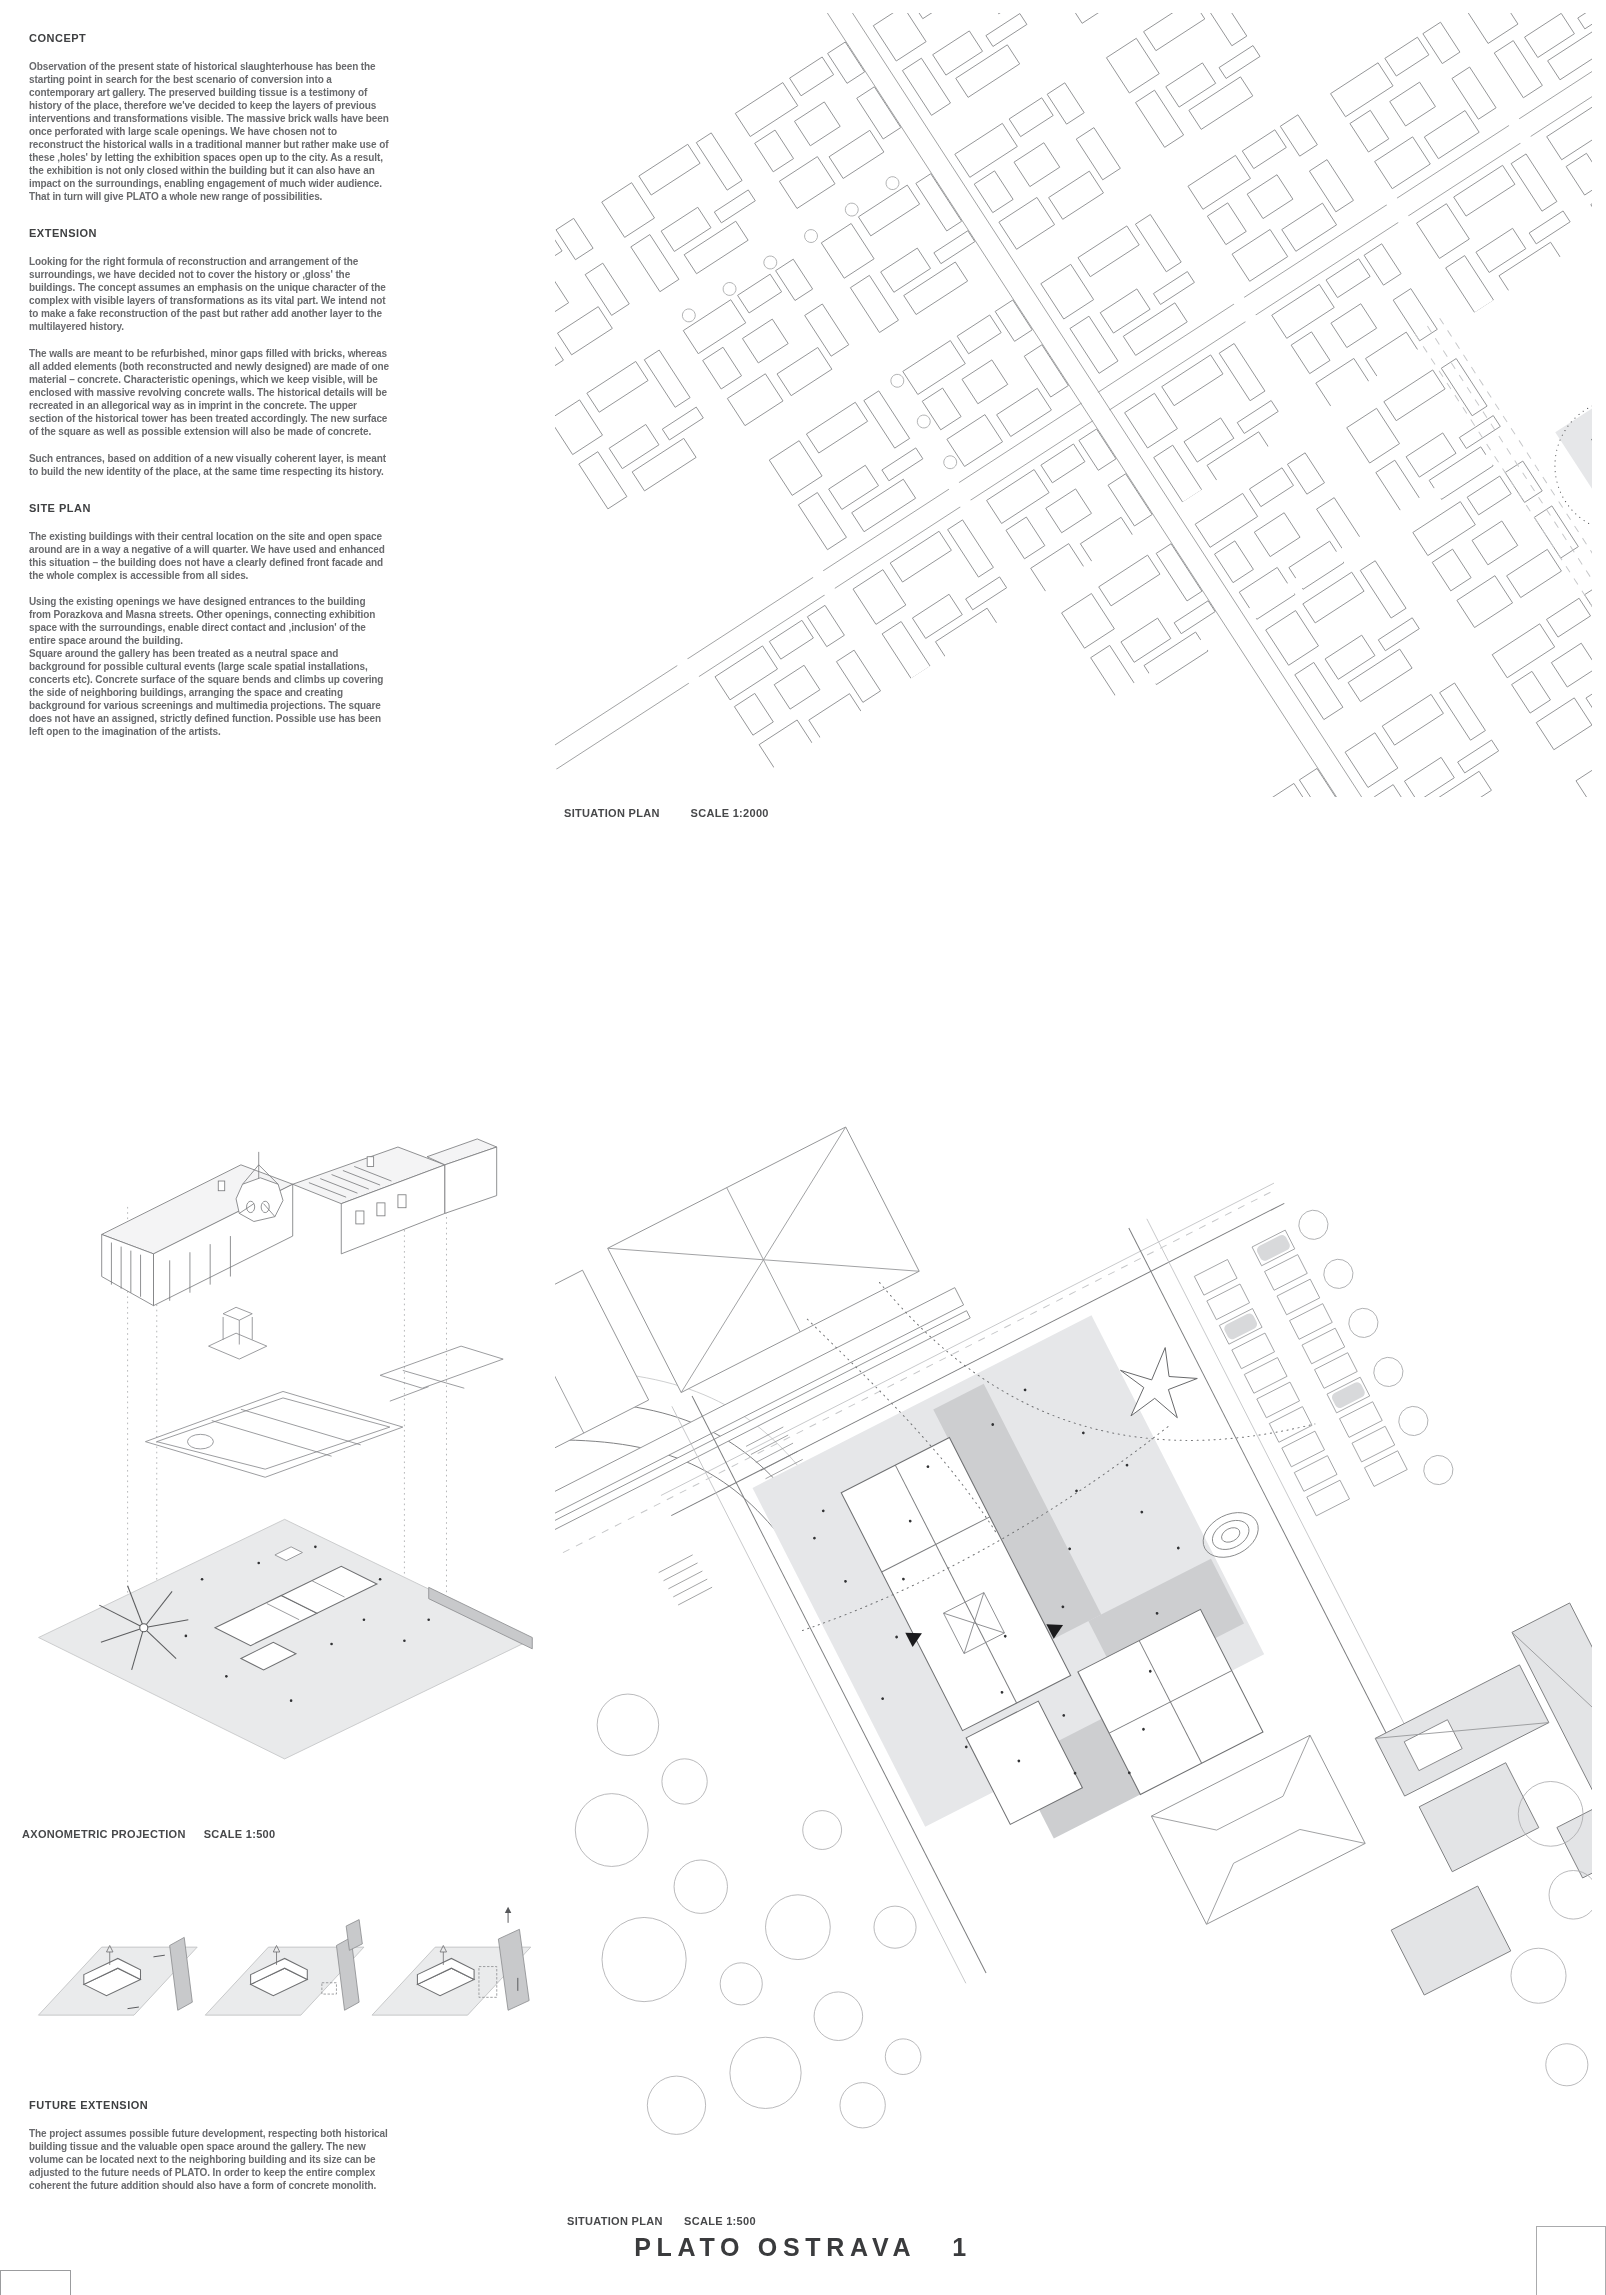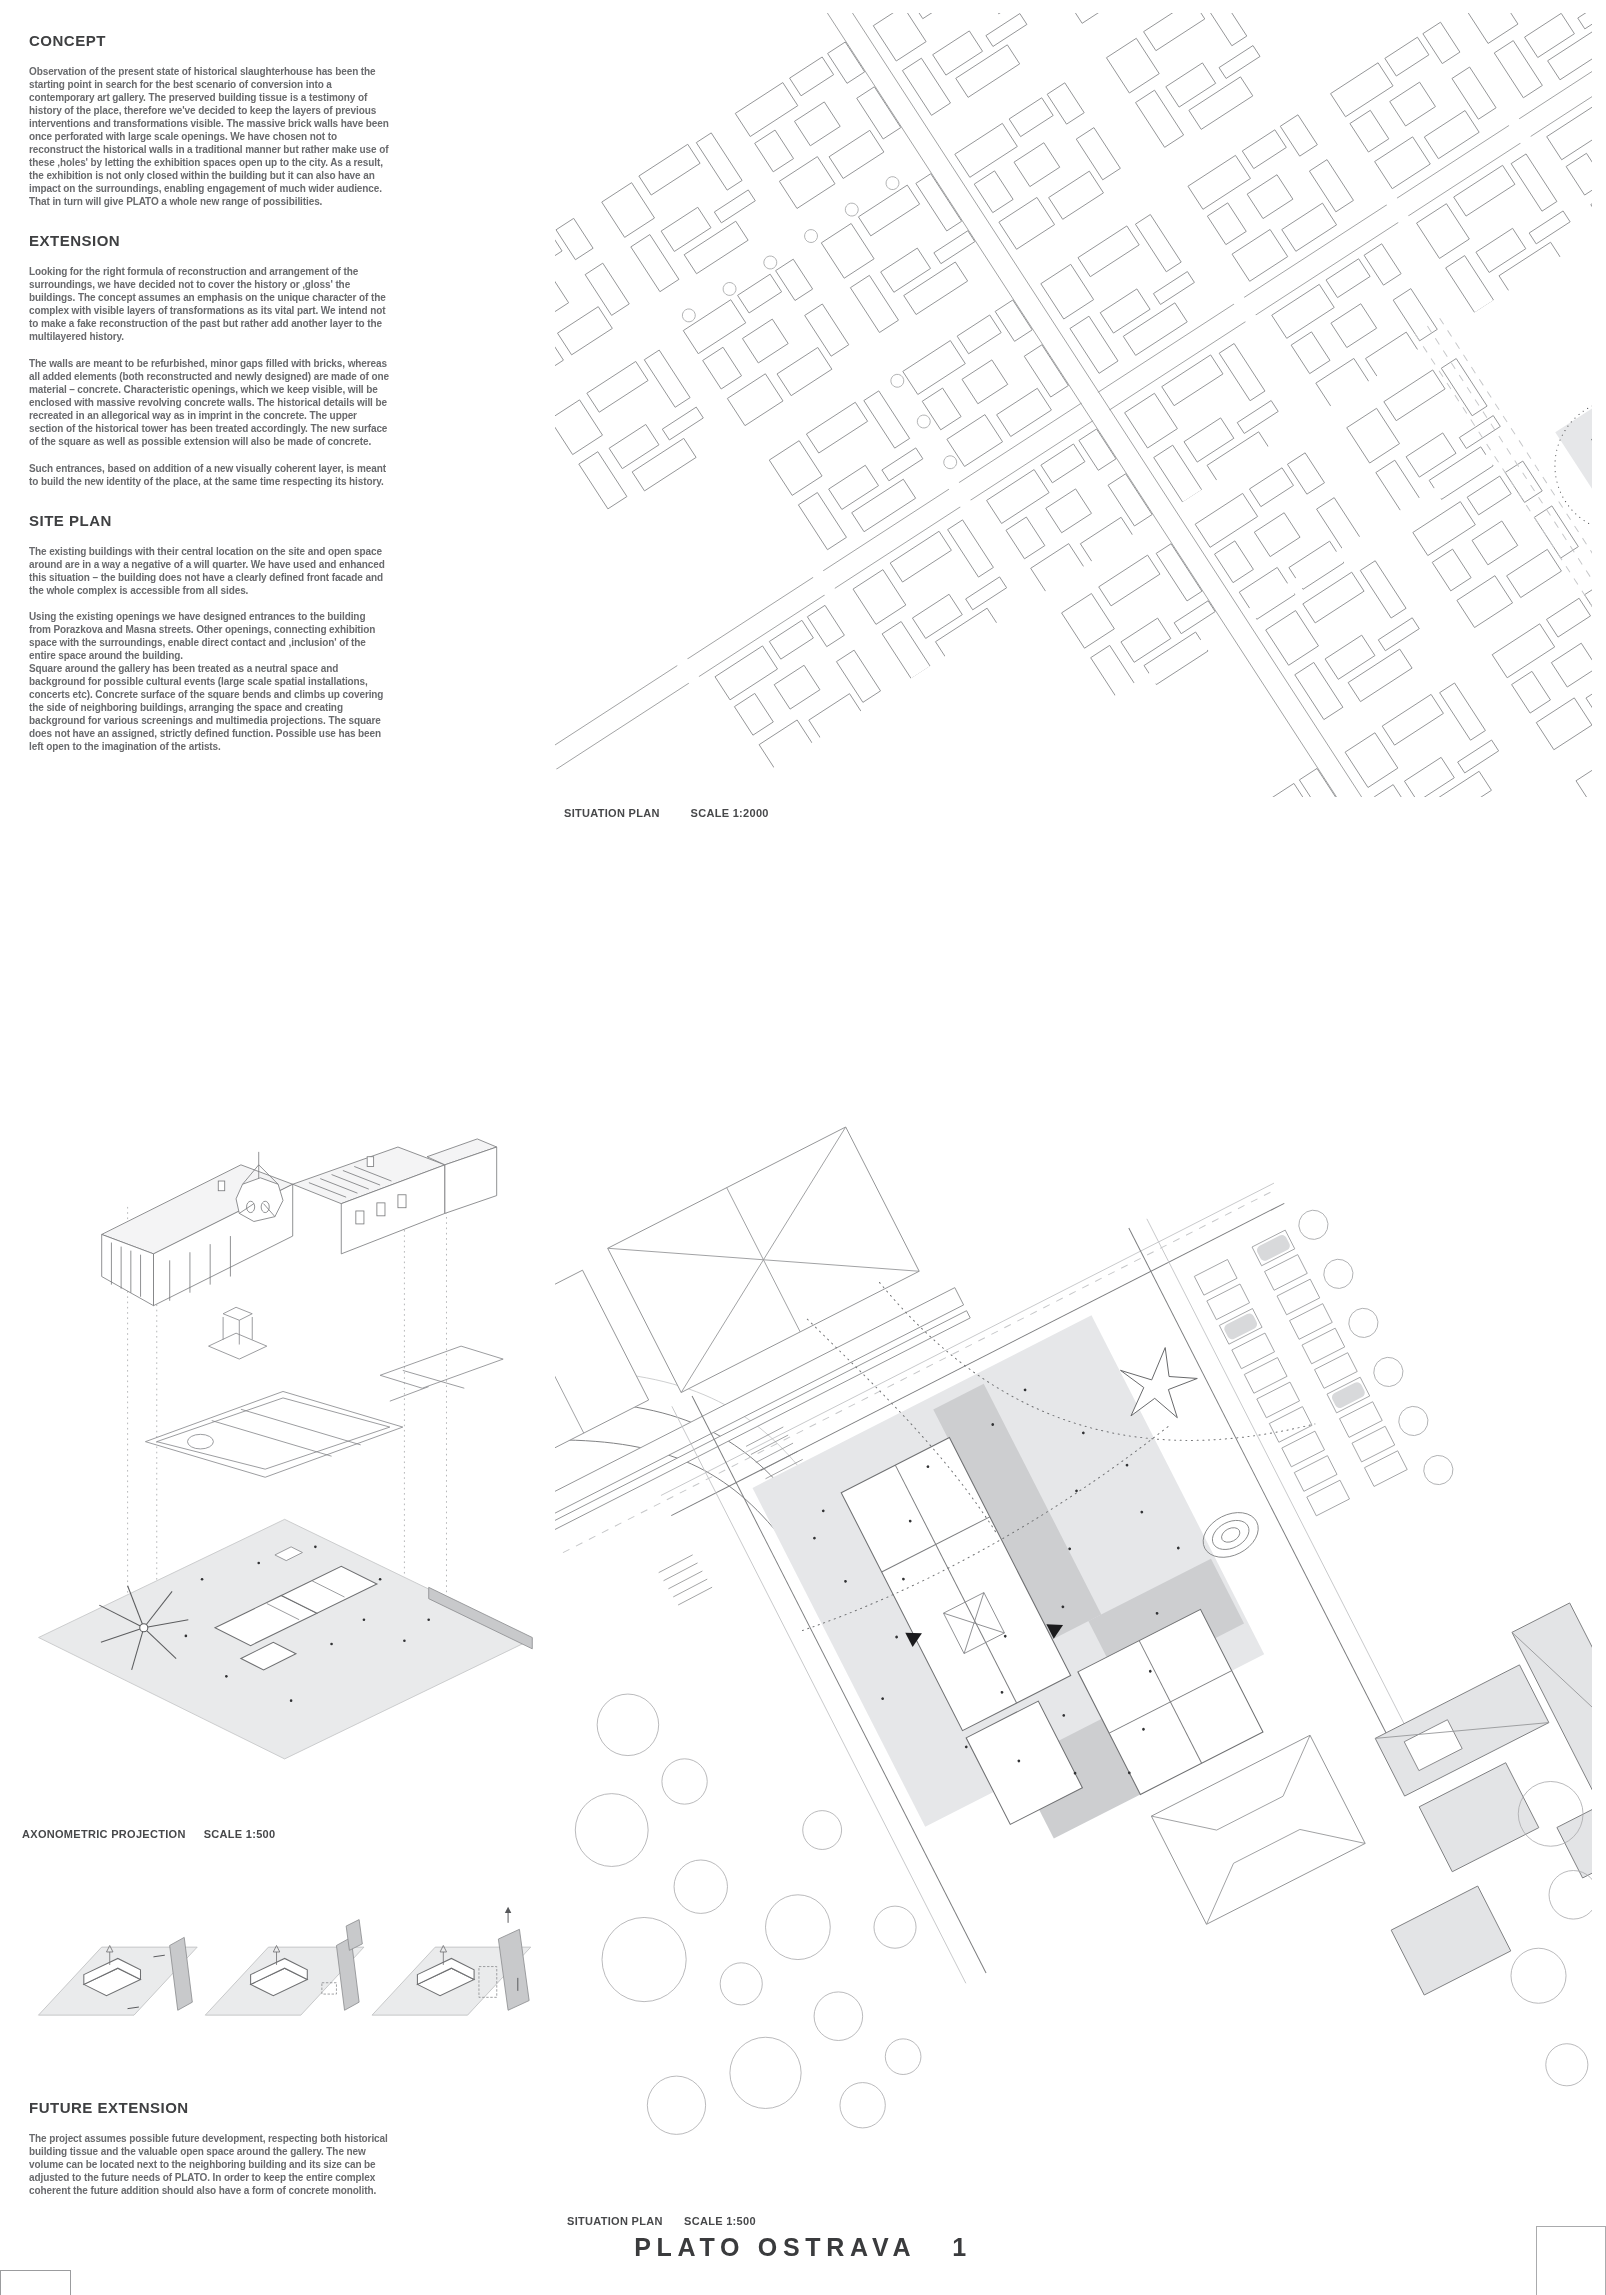--- a/index.html
+++ b/index.html
@@ -1,21 +1,21 @@
 <!DOCTYPE html>
 <html style="font-size:13px"><head>
 <meta charset="utf-8">
 <style>
   html,body{margin:0;padding:0;background:#ffffff;}
   .board{position:relative;width:1606px;height:2295px;background:#fff;overflow:hidden;
          font-family:"Liberation Sans",sans-serif;color:#6a6b6e;}
   
   .text-col{position:absolute;left:29px;top:32px;width:360px;}
   .future-col{position:absolute;left:29px;top:2099px;width:360px;}
-  h3.sec{font-size:15px;font-weight:700;letter-spacing:0.5px;color:#3f4042;margin:0 0 16px 0;}
+  h3.sec{font-size:11px;font-weight:700;letter-spacing:0.5px;color:#3f4042;margin:0 0 16px 0;}
   .sec-block{margin-bottom:24px;}
   .sec-block p{font-size:10px;line-height:13px;letter-spacing:-0.1px;margin:0 0 13.8px 0;color:#696a6d;font-weight:bold;}
   .sec-block p.tight{margin-bottom:0;}
   
   .dwg-label{position:absolute;font-size:11px;font-weight:700;color:#47484a;letter-spacing:0.3px;white-space:nowrap;text-align:center;}
   .dwg-label .ttl{margin-right:27.5px;}
   .dwg-label.narrow .ttl{margin-right:14.6px;}
   
   .map-top{position:absolute;left:555px;top:13px;width:1037px;height:784px;}
   .map-bottom{position:absolute;left:555px;top:1053px;width:1037px;height:1117px;}

